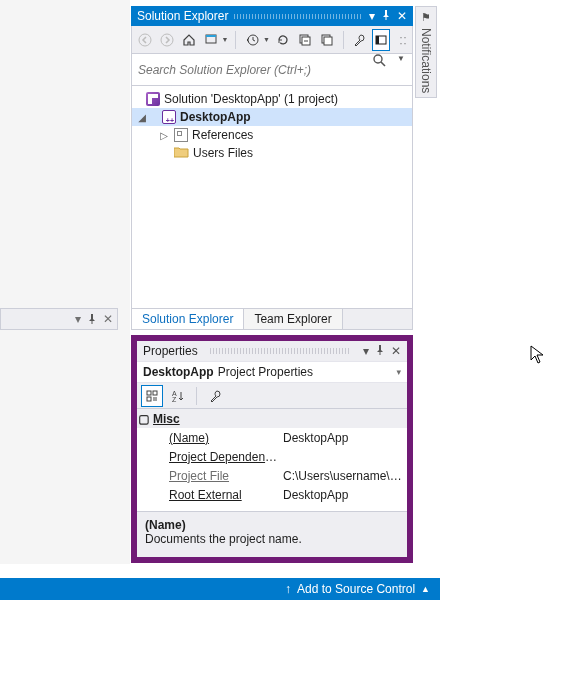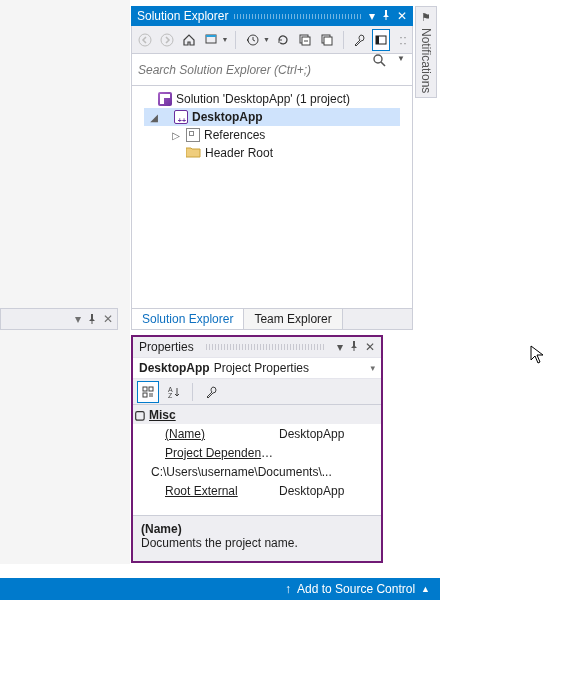--- a/index.html
+++ b/index.html
@@ -50,21 +50,21 @@
     display:flex; background:#fff; height:32px;
     border:1px solid #ccced8; border-top:none;
   }
   .search-row input {
     flex:1; border:none; outline:none; font: inherit; padding:0 6px;
     font-style: italic; color:#6d6d6d; background:transparent;
   }
   .search-row .sbtn { width:22px; text-align:center; color:#555; }
   .tree {
     background:#fff; flex:1; border:1px solid #ccced8; border-top:none;
-    padding:4px 12px; overflow:hidden;
+    padding:4px 0; overflow:hidden;
   }
   .tree-row {
     display:flex; align-items:center; height:18px; padding:0 4px; gap:4px;
     white-space:nowrap;
   }
   .tree-row.selected { background:#cfe3fc; }
   .tree-row .chev { width:12px; text-align:center; color:#606060; font-size:10px; }
   .tree-row .indent { display:inline-block; }
   .tree-row .nlabel { }
   .tree-row .bold { font-weight:600; }
@@ -75,22 +75,22 @@
   .cpp-icon::after { content:"++"; position:absolute; right:1px; bottom:-1px; font-size:7px; color:#6a2e9e; font-weight:bold; }
   .ref-icon { background:linear-gradient(#fff,#fff); border:1px solid #888; position:relative; }
   .ref-icon::before{content:"";position:absolute;left:2px;top:2px;width:3px;height:3px;border:1px solid #888;}
   .bottom-tabs {
     position:absolute; left:131px; top:308px; width:282px; height:22px;
     display:flex; border:1px solid #ccced8; background:#eeeef2;
   }
   .btab { padding:3px 10px; border-right:1px solid #ccced8; background:#f5f5f5; color:#1e1e1e; }
   .btab.active { background:#fff; color:#0e70c0; }
   .props-panel {
-    position:absolute; left:131px; top:335px; width:252px; height:228px;
-    background:#f5f5f5; border:2px solid #701a75;
+    position:absolute; left:131px; top:335px; width:282px; height:228px;
+    background:#f5f5f5; border:6px solid #701a75;
     display:flex; flex-direction:column;
   }
   .props-title {
     height:20px; display:flex; align-items:center; gap:6px; padding:0 6px;
     background:#eeeef2; color:#1e1e1e;
   }
   .props-title .drag { flex:1; height:6px; background:repeating-linear-gradient(90deg,#c8c8d0 0 1px,transparent 1px 3px); margin:0 6px; }
   .props-header {
     height:22px; display:flex; align-items:center; padding:0 6px; background:#fff;
     border-top:1px solid #e5e5ec; border-bottom:1px solid #e5e5ec;
@@ -250,21 +250,21 @@
         <span class="indent" style="width:18px"></span>
         <span class="chev">▷</span>
         <span class="vs-icon ref-icon"></span>
         <span class="nlabel">References</span>
       </div>
       <div class="tree-row">
         <span class="indent" style="width:34px"></span>
         <span><svg width="15" height="12" viewBox="0 0 15 12">
               <path d="M0 2h5l1 1h8v8H0z" fill="#efcd7d" stroke="#caa23c"></path>
             </svg></span>
-        <span class="nlabel">Header Root</span>
+        <span class="nlabel">Users Files</span>
       </div>
     </div>
   </div>
 
   <div class="bottom-tabs">
     <div class="btab active">Solution Explorer</div>
     <div class="btab">Team Explorer</div>
   </div>
 
   <div class="props-panel">
@@ -319,20 +319,21 @@
         <span class="gname">(Name)</span>
         <span class="gval">DesktopApp</span>
       </div>
       <div class="grow sub">
         <span class="gexp"></span>
         <span class="gname">Project Dependencies</span>
         <span class="gval"></span>
       </div>
       <div class="grow sub readonly">
         <span class="gexp"></span>
+        <span class="gname">Project File</span>
         <span class="gval">C:\Users\username\Documents\...</span>
       </div>
       <div class="grow sub">
         <span class="gexp"></span>
         <span class="gname">Root External</span>
         <span class="gval">DesktopApp</span>
       </div>
     </div>
     <div class="desc-box">
       <div class="dname">(Name)</div>

